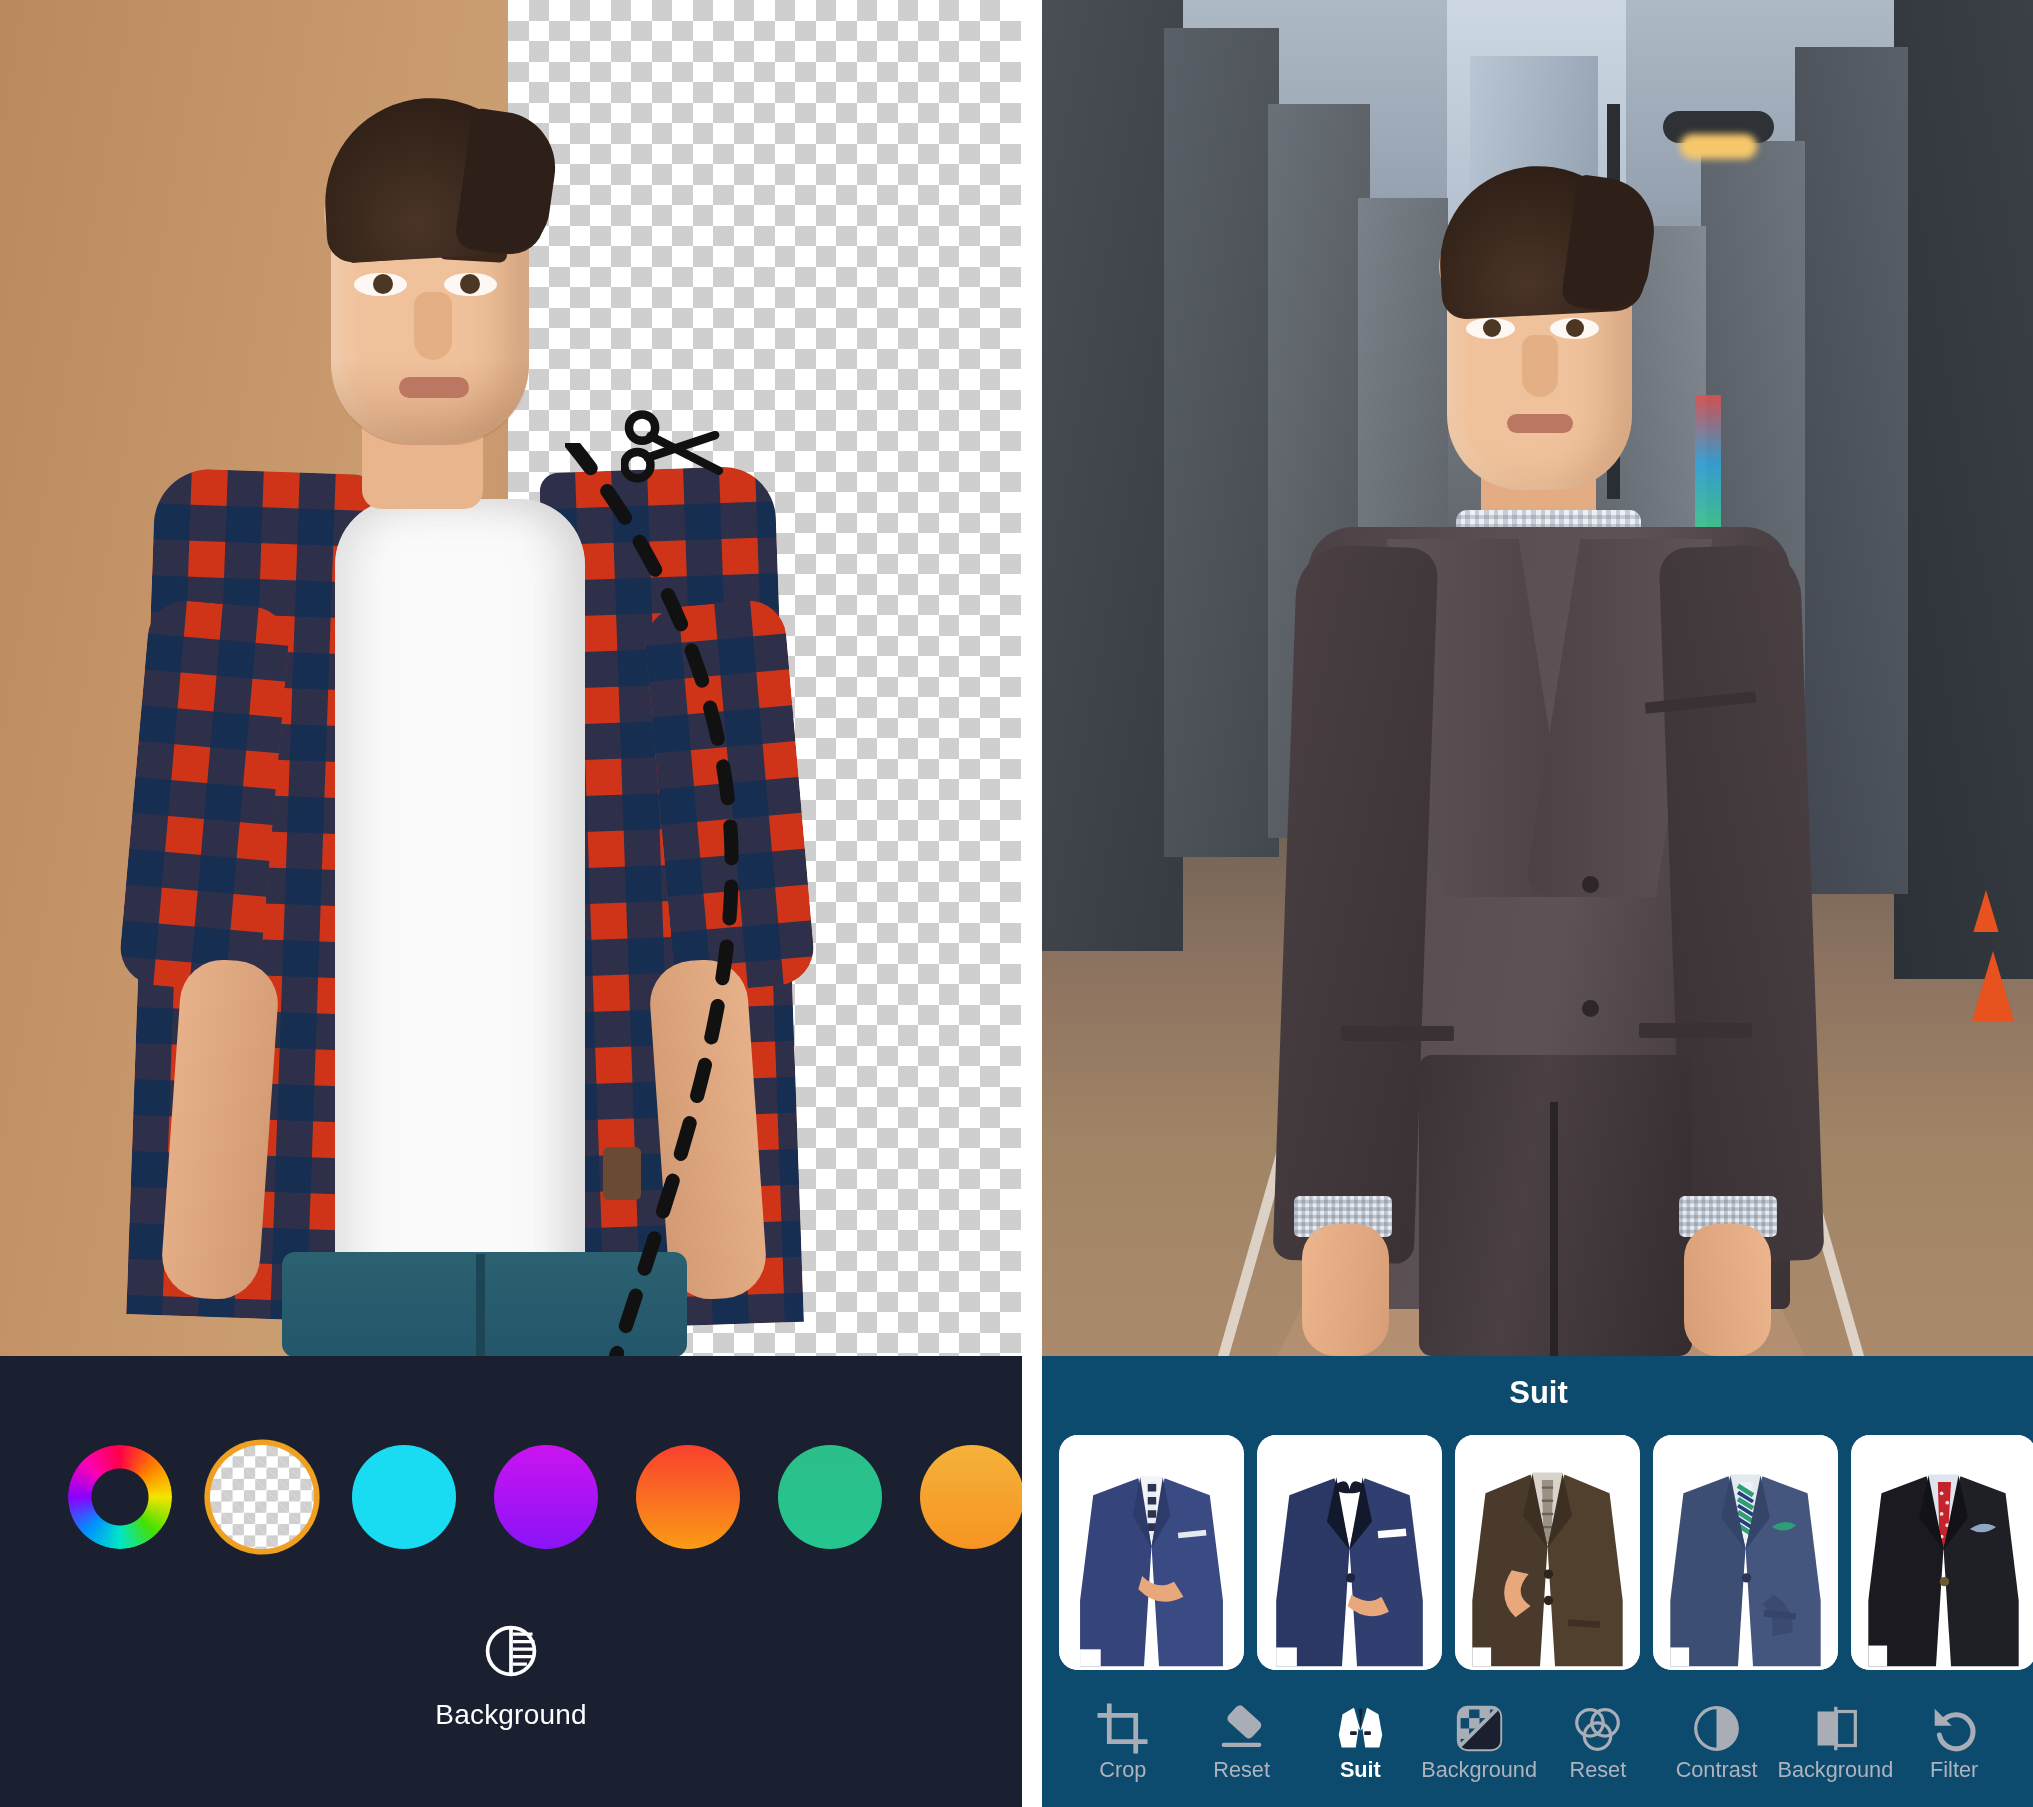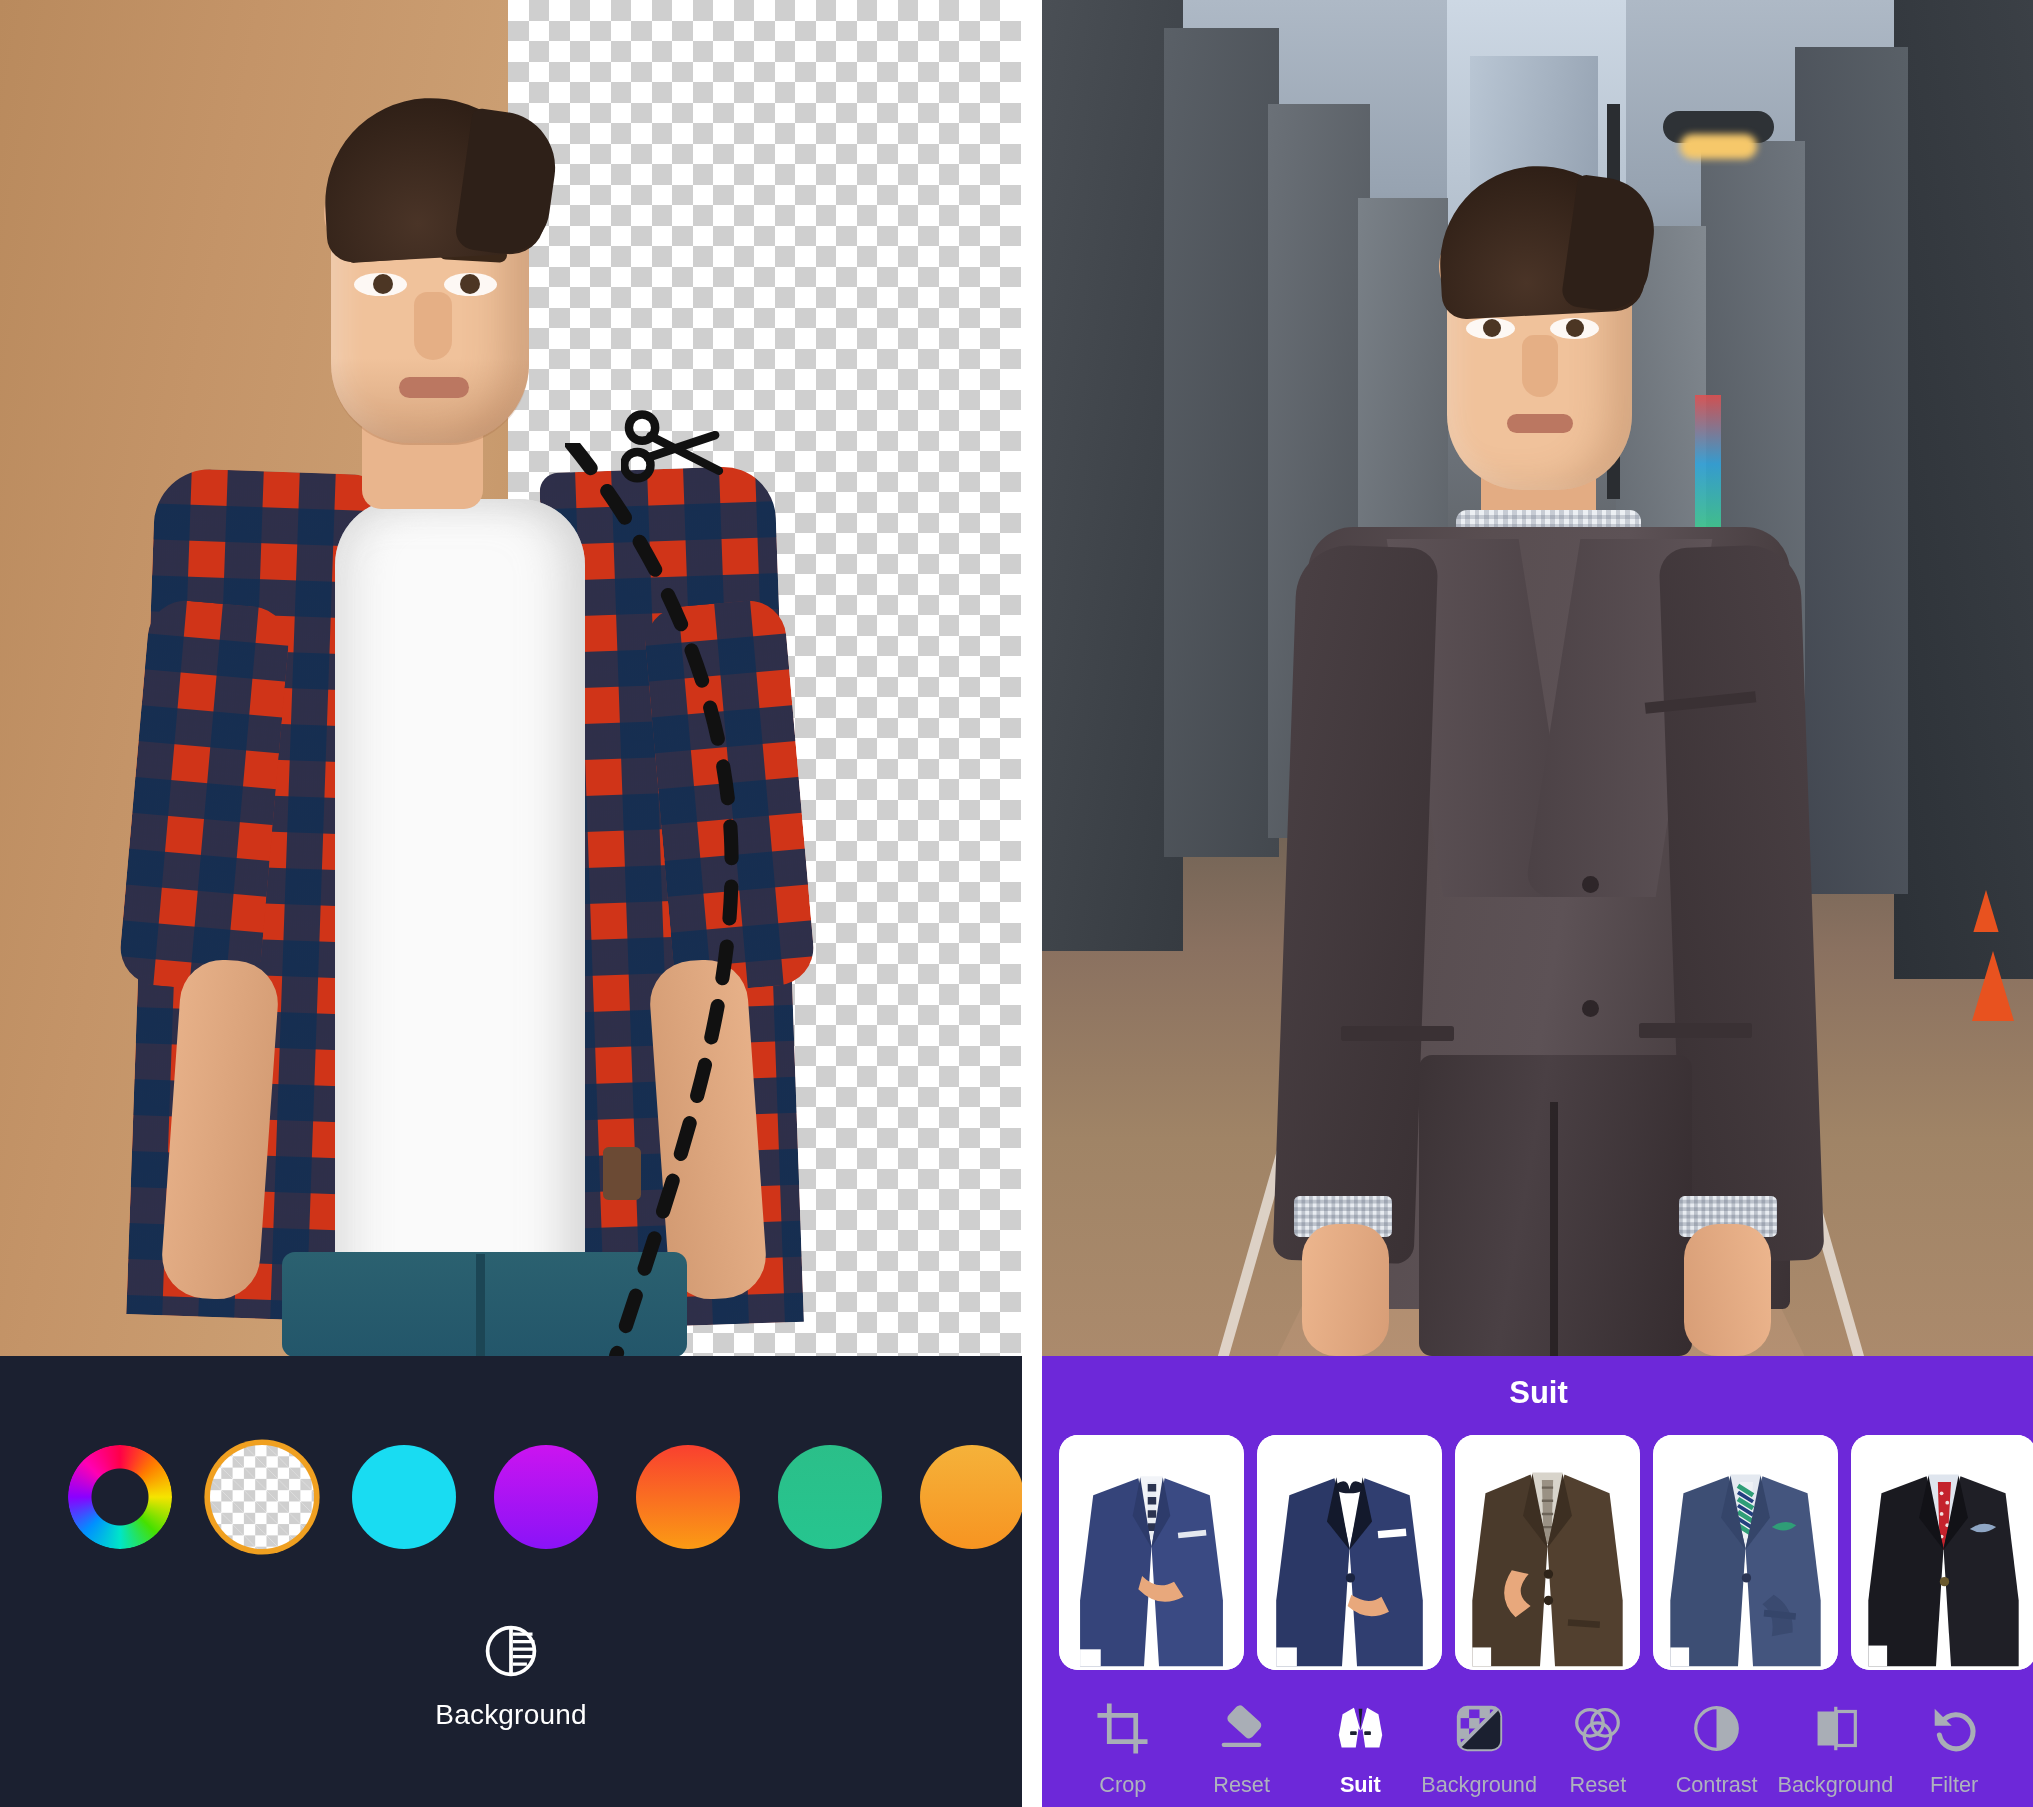--- a/index.html
+++ b/index.html
@@ -178,31 +178,31 @@
   .r-cuffR{left:637px;top:1196px;width:98px;height:41px;
     background-color:#e8ecf1;background-image:repeating-linear-gradient(0deg,rgba(90,100,120,.3) 0 3.8px,transparent 3.8px 7.5px),repeating-linear-gradient(90deg,rgba(90,100,120,.3) 0 3.8px,transparent 3.8px 7.5px);
     background-size:7.5px 7.5px;border-radius:5.6px;}
   .r-handL{left:260px;top:1224px;width:87px;height:132px;background:linear-gradient(100deg,#edb68e,#d79d76);border-radius:34px;}
   .r-handR{left:642px;top:1224px;width:87px;height:132px;background:linear-gradient(260deg,#edb68e,#d79d76);border-radius:34px;}
   .r-trousers{left:377px;top:1055px;width:273px;height:301px;
     background:linear-gradient(100deg,#3c3336,#4a4044 40%,#352c2f);border-radius:13px;}
   .r-trseam{left:508px;top:1102px;width:7.5px;height:254px;background:rgba(25,20,22,.6);}
 
   
-  .bar-right{position:absolute;left:0;bottom:0;width:992px;height:452px;background:#6d28d9;}
+  .bar-right{position:absolute;left:0;bottom:0;width:992px;height:452px;background:#0c4a6e;}
   .panel-title{position:absolute;top:19px;left:0;width:992px;text-align:center;
     font-size:31px;font-weight:bold;color:#ffffff;}
   .thumbs{position:absolute;top:79px;left:0;width:992px;height:235px;
     display:flex;gap:13px;padding-left:17px;overflow:hidden;}
   .thumb{flex:0 0 auto;width:185px;height:235px;background:#fff;border-radius:19px;position:relative;overflow:hidden;}
   .thumb svg{display:block;width:100%;height:100%;}
 
   .tools-right{position:absolute;top:343px;left:0;width:992px;
     display:flex;justify-content:space-between;padding:0 21px;}
-  .rtool{display:flex;flex-direction:column;align-items:center;gap:15px;width:121px;cursor:pointer;}
+  .rtool{display:flex;flex-direction:column;align-items:center;gap:0;width:121px;cursor:pointer;}
   .rtool .glyph{height:58px;display:flex;align-items:center;justify-content:center;}
   .rtool .lbl{font-size:21.7px;color:#aeb3bd;}
   .rtool.active .lbl{color:#ffffff;font-weight:bold;}
 </style>
 </head>
 <body>
 
 <div class="panel" id="left-panel">
 
   <div class="stage-left">

